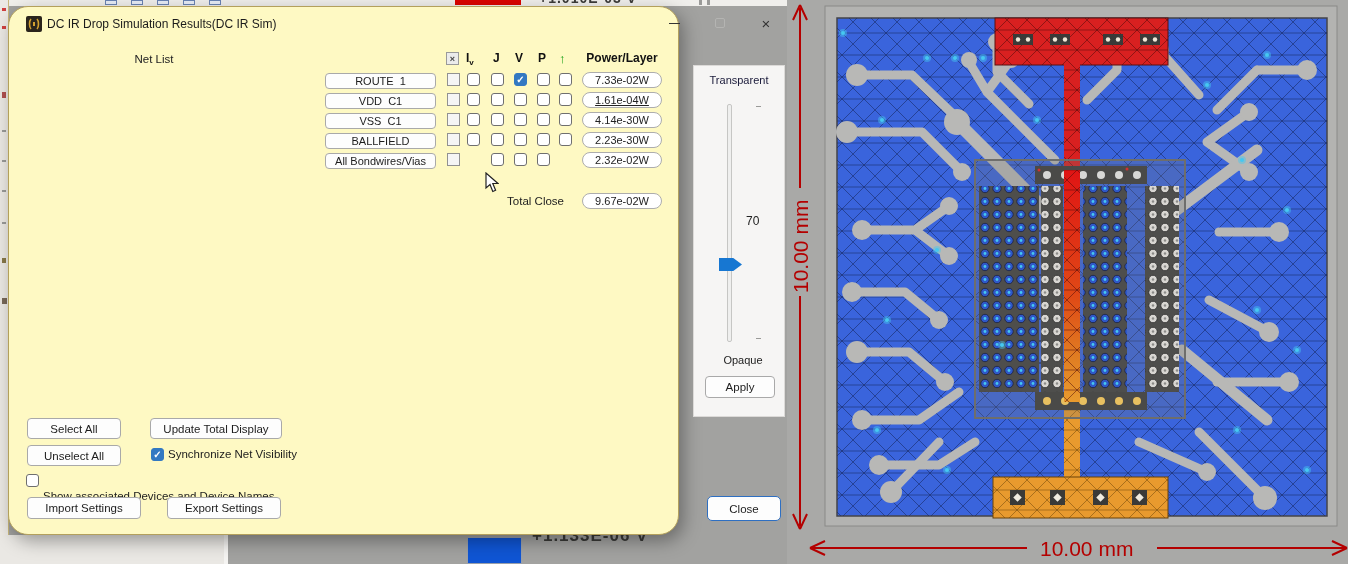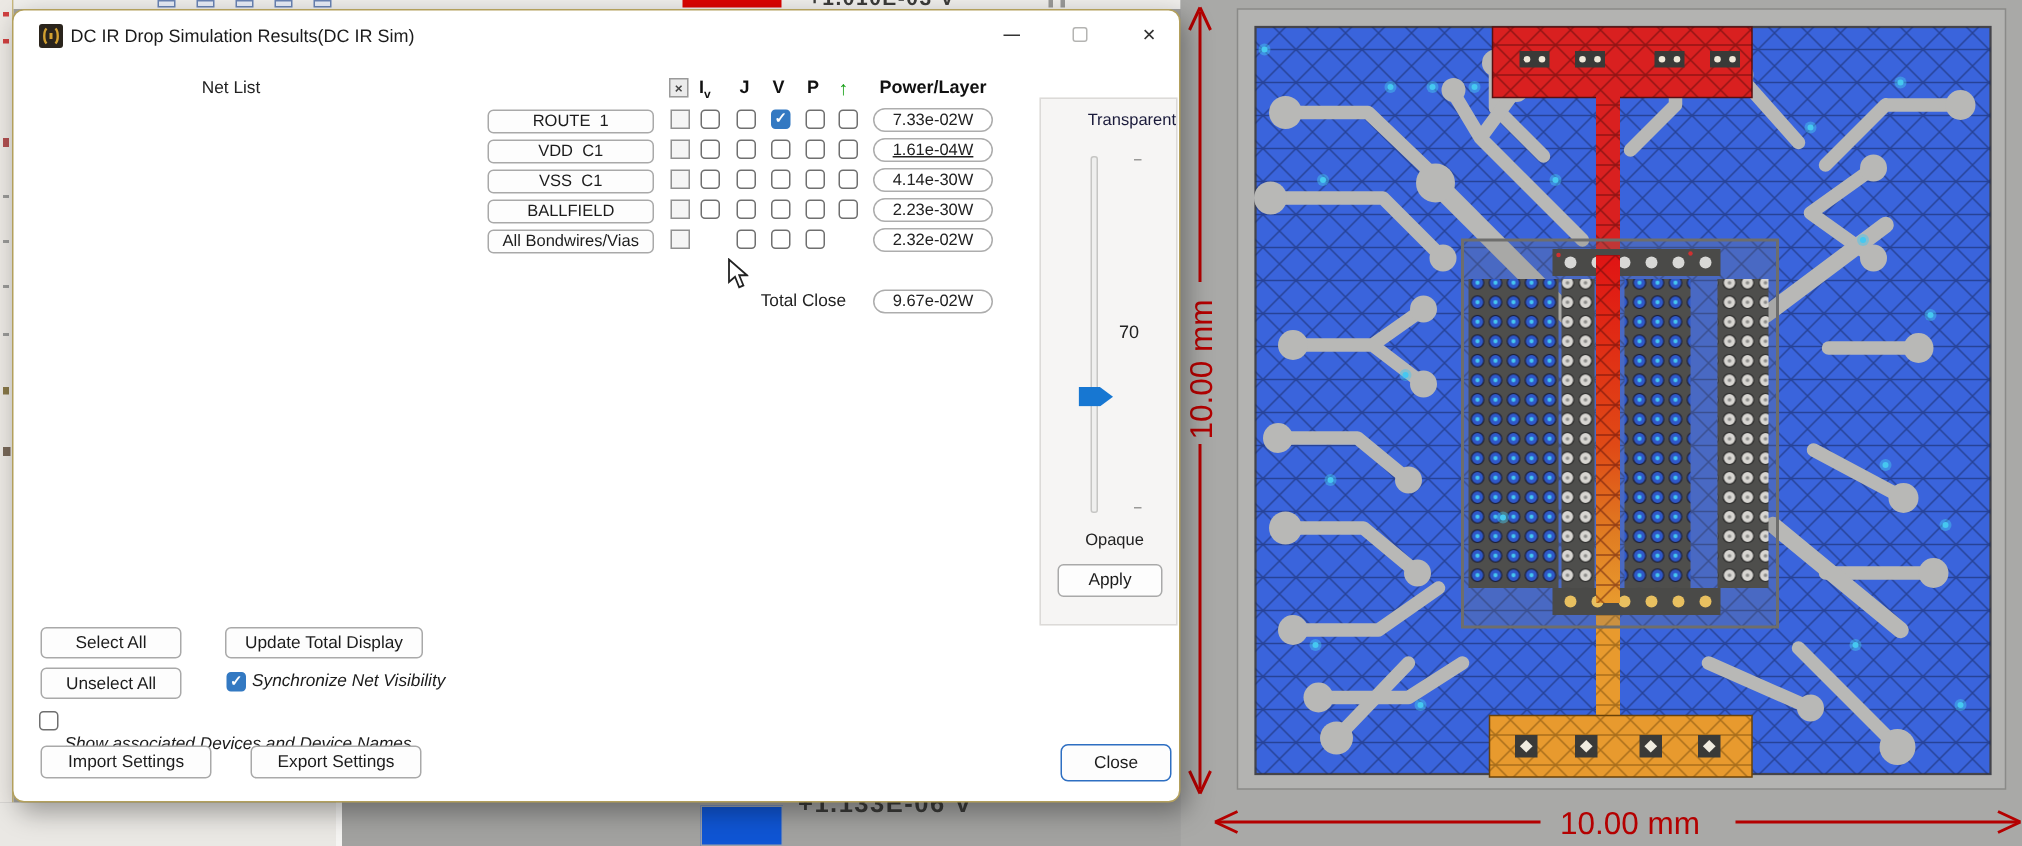--- a/index.html
+++ b/index.html
@@ -16,22 +16,22 @@
   #bg-top-readout { position:absolute; left:530px; top:-10px; font-size:14px; color:#3c3c3a; font-weight:bold; letter-spacing:1px; }
   #bg-bottom { left:0; top:535px; width:790px; height:29px; background:#a2a2a0; }
   #bg-bottom-left { position:absolute; left:0; top:0; width:228px; height:29px; background:#eae8e4; border-right:4px solid #f5f4f2; }
   #voltage-swatch { position:absolute; left:467px; top:2px; width:55px; height:27px; background:#0f55d4; border:1px solid #9aa0aa; }
   #voltage-readout { position:absolute; left:532px; top:-9px; font-size:17px; color:#3a3a38; font-weight:bold; letter-spacing:1px; }
 
   
   #layout-view { left:787px; top:0; width:561px; height:564px; }
 
   
-  #dialog { left:8px; top:6px; width:779px; height:529px; background:#ffffff;
-    border:1px solid #b3a05c; border-radius:8px; box-shadow:4px 6px 18px rgba(0,0,0,.35); }
+  #dialog { left:8px; top:6px; width:671px; height:529px; background:#fef9c3;
+    border:1px solid #b3a05c; border-radius:20px; box-shadow:4px 6px 18px rgba(0,0,0,.35); }
   #titlebar { left:0; top:0; width:100%; height:32px; }
   #dialog-title { left:38px; top:10px; font-size:12px; color:#1b1b1b; }
   .win-btn { width:34px; height:26px; top:3px; display:flex; align-items:center; justify-content:center; }
   #min-bar { width:11px; height:1px; background:#333; }
   #max-box { width:10px; height:10px; border:1px solid #b4b4b2; border-radius:2px; }
   #close-glyph { font-size:15px; color:#333; line-height:1; }
 
   #netlist-label { left:55px; top:46px; width:180px; text-align:center; font-size:11.5px; color:#222; }
   #netlist-box { left:17px; top:63px; width:257px; height:338px; background:#fff; border:1px solid #808080; }
   .net-item { left:5px; height:17px; display:flex; align-items:center; gap:4px; }
@@ -49,34 +49,34 @@
   .hdr { font-size:12px; font-weight:bold; color:#111; }
   #hdr-clear { left:437px; top:45px; width:13px; height:13px; background:#ebebeb; border:1px solid #9a9a9a;
     font-size:9px; color:#444; display:flex; align-items:center; justify-content:center; font-weight:bold; }
   #hdr-arrow { color:#17a017; font-weight:900; font-size:13px; }
   .pwr-field { left:573px; width:80px; height:16px; background:#fff; border:1px solid #adadad; border-radius:8px;
     font-size:11px; color:#222; display:flex; align-items:center; justify-content:center; }
   #total-label { left:455px; top:188px; width:100px; text-align:right; font-size:11.5px; color:#222; }
 
   
   #trans-panel { left:684px; top:58px; width:92px; height:352px; background:#f6f5f4; border:1px solid #dcdad8; }
-  #trans-label { left:0; top:8px; width:100%; text-align:right; font-size:11px; color:#1a1a3a; }
+  #trans-label { left:0; top:8px; width:100%; text-align:center; font-size:11px; color:#1a1a3a; }
   #slider-track { left:33px; top:38px; width:5px; height:238px; background:#efefee; border:1px solid #c6c6c4; border-radius:2px; }
   .tick { left:62px; width:5px; height:1px; background:#9a9a98; }
   #slider-thumb { left:25px; top:192px; width:23px; height:13px; background:#1777d2;
     clip-path:polygon(0 0, 62% 0, 100% 50%, 62% 100%, 0 100%); }
   #slider-value { left:52px; top:148px; font-size:12px; color:#222; }
   #opaque-label { left:4px; top:288px; width:100%; text-align:center; font-size:11px; color:#222; }
   #apply-btn { left:11px; top:310px; width:70px; height:22px; }
 
   .btn { background:#fdfdfd; border:1px solid #a9a9a9; border-radius:4px; font-size:11.5px; color:#1c1c1c;
     display:flex; align-items:center; justify-content:center; }
   #close-btn { left:698px; top:489px; width:74px; height:25px; border:1px solid #2e6fc2; border-radius:5px; }
 
-  .chk-label { font-size:11.5px; color:#1c1c1c;font-style:italic; }
+  .chk-label { font-size:11.5px; color:#1c1c1c; }
 
   
   #cursor { left:485px; top:172px; width:14px; height:21px; z-index:50; }
 </style>
 </head>
 <body>
 
 <div class="abs" id="bg-left-strip">
   <span class="bg-mark" style="left:2px;top:8px;width:4px;height:3px;background:#d04040;"></span>
   <span class="bg-mark" style="left:2px;top:26px;width:4px;height:3px;background:#d04040;"></span>

